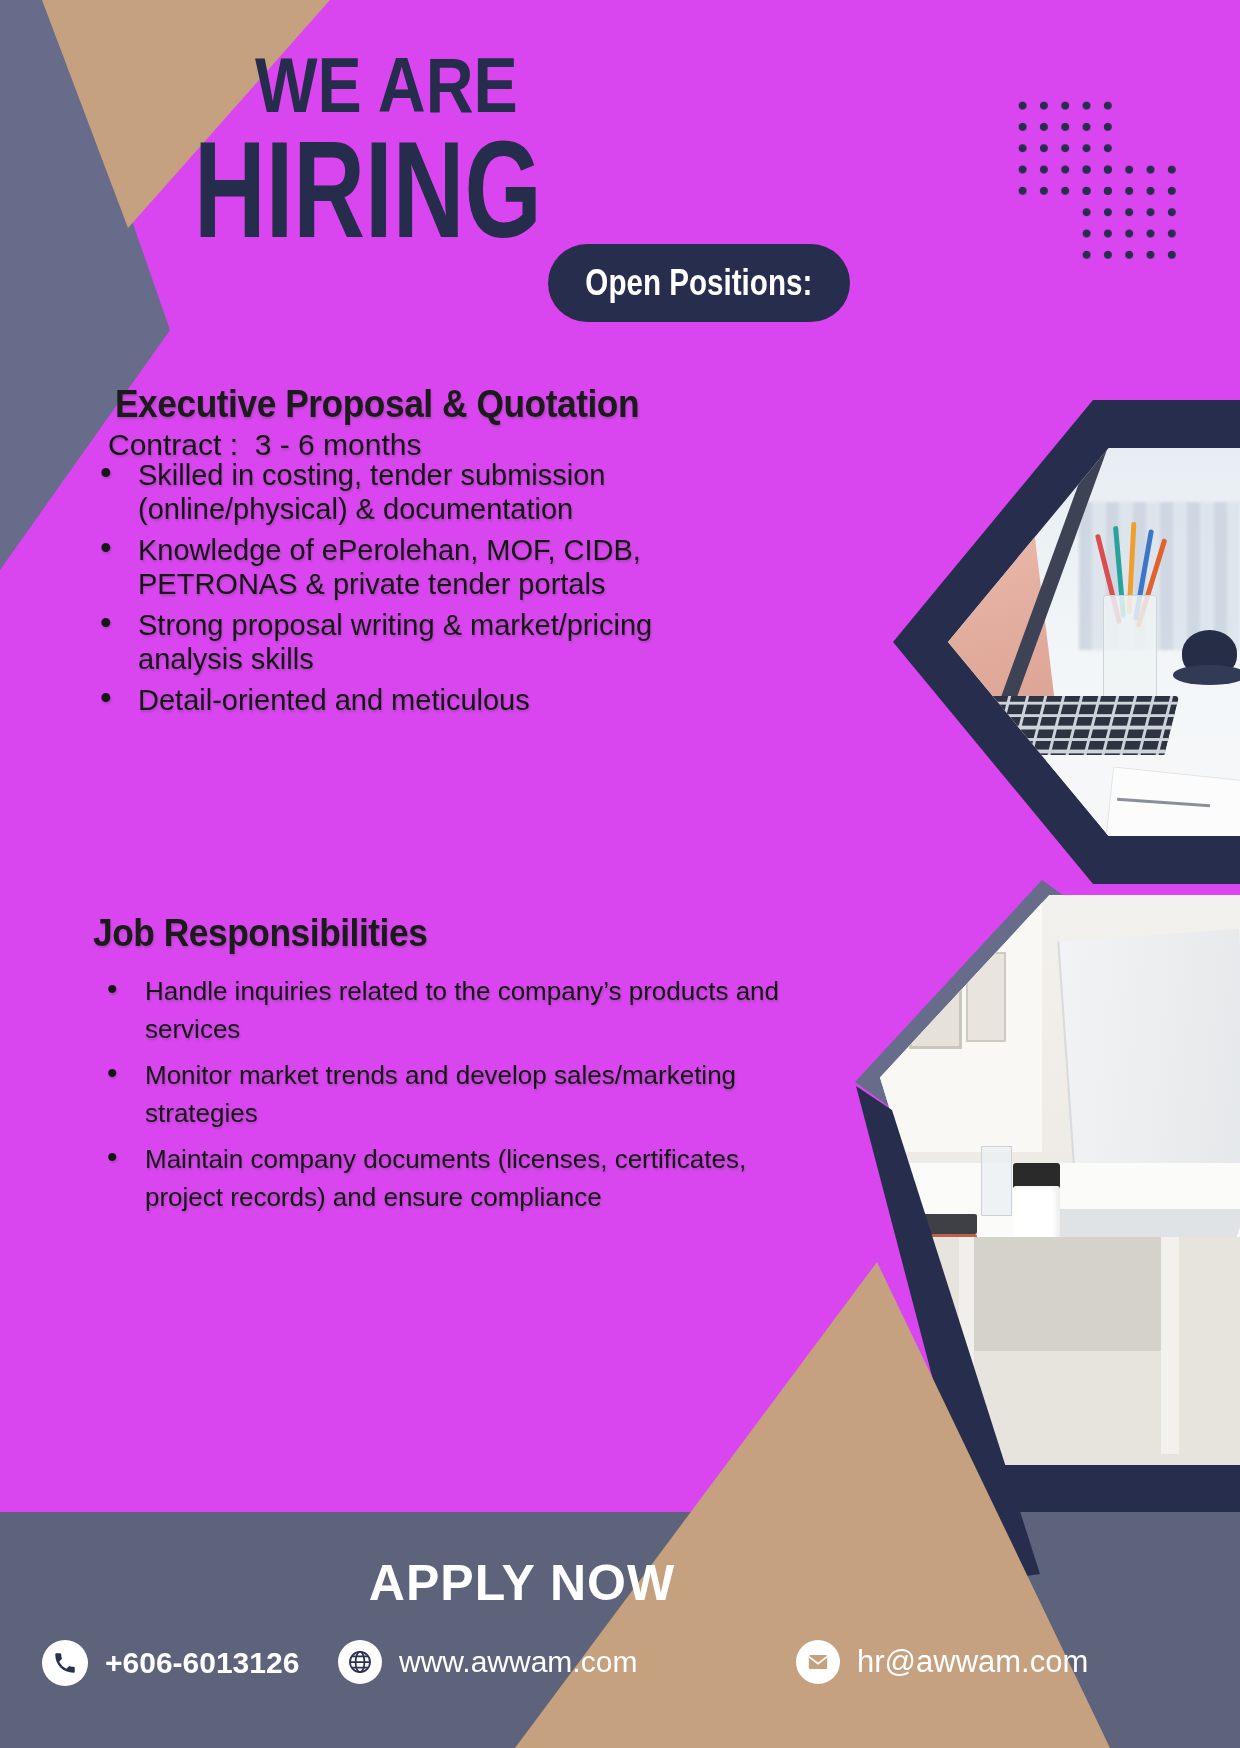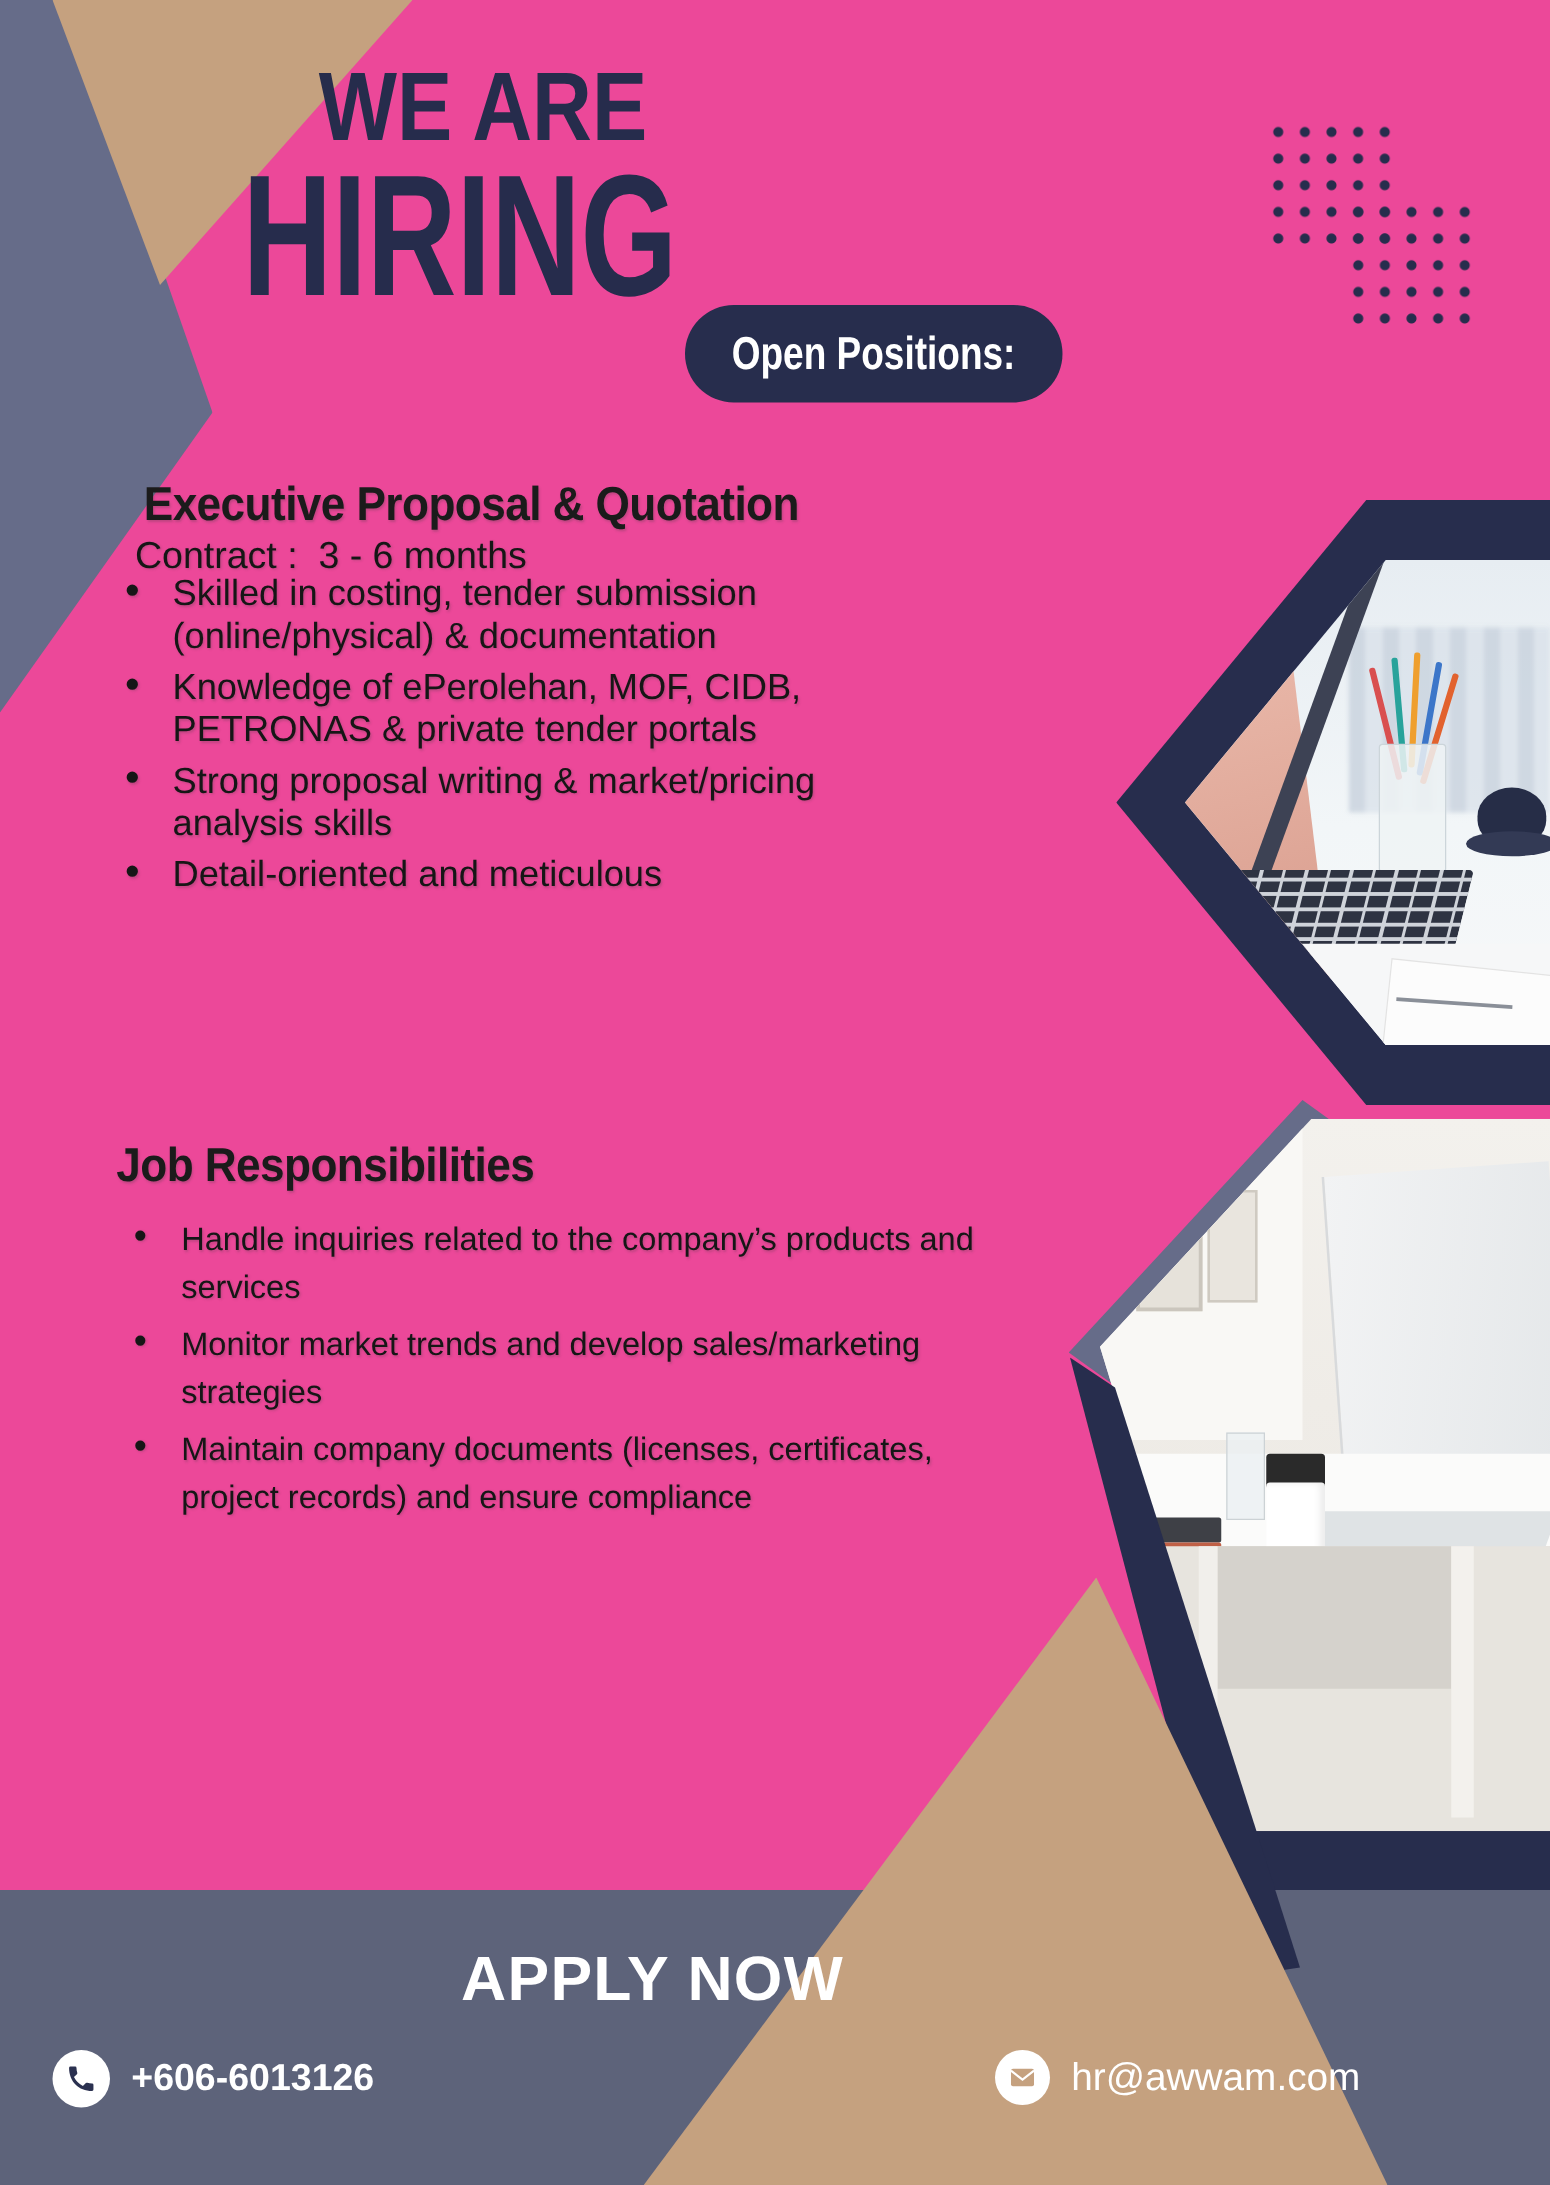--- a/index.html
+++ b/index.html
@@ -1,16 +1,16 @@
 <!DOCTYPE html>
 <html><head>
 <meta charset="utf-8">
 <style>
   html,body{margin:0;padding:0;background:#9a9a9a;}
-  .page{position:relative;width:1240px;height:1748px;background:#ec4899;overflow:hidden;
+  .page{position:relative;width:1240px;height:1748px;background:#d946ef;overflow:hidden;
         font-family:"Liberation Sans",sans-serif;margin:0 auto;}
 
   
   .shape{position:absolute;inset:0;}
   .slate-left{background:#666c89;clip-path:polygon(0 0,55px 0,170px 330px,0 570px);}
   .tan-top{background:#c5a17f;clip-path:polygon(42px 0,330px 0,128px 228px);}
   .hex1-navy{background:#272d4d;clip-path:polygon(893px 642px,1093px 400px,1240px 400px,1240px 884px,1093px 884px);}
   .hex2-slate{background:#666c89;clip-path:polygon(855px 1082px,1042px 880px,1078px 906px,891px 1108px);}
   .hex2-navy-bottom{background:#272d4d;clip-path:polygon(975px 1462px,1240px 1462px,1240px 1512px,990px 1512px);}
   .band{position:absolute;left:0;top:1512px;width:1240px;height:236px;background:#5d637a;}
@@ -199,20 +199,30 @@
 
   <div class="contact c-phone">
     <span class="icon-circle">
       <svg width="26" height="26" viewBox="0 0 24 24">
         <path fill="#2b3150" d="M6.62 10.79a15.05 15.05 0 0 0 6.59 6.59l2.2-2.2a1 1 0 0 1 1.01-.25c1.12.37 2.33.57 3.58.57a1 1 0 0 1 1 1V20a1 1 0 0 1-1 1C10.07 21 3 13.93 3 4a1 1 0 0 1 1-1h3.5a1 1 0 0 1 1 1c0 1.25.2 2.45.57 3.57a1 1 0 0 1-.25 1.02l-2.2 2.2z"></path>
       </svg>
     </span>
     <span class="label">+606-6013126</span>
   </div>
 
+  <div class="contact c-web">
+    <span class="icon-circle" style="width:44px;height:44px;">
+      <svg width="28" height="28" viewBox="0 0 24 24" fill="none" stroke="#2b3150" stroke-width="1.5">
+        <circle cx="12" cy="12" r="8.6"></circle>
+        <ellipse cx="12" cy="12" rx="3.8" ry="8.6"></ellipse>
+        <path d="M3.4 12h17.2 M4.9 7.2h14.2 M4.9 16.8h14.2"></path>
+      </svg>
+    </span>
+    <span class="label">www.awwam.com</span>
+  </div>
 
   <div class="contact c-mail">
     <span class="icon-circle" style="width:44px;height:44px;">
       <svg width="26" height="26" viewBox="0 0 24 24">
         <rect x="3.5" y="5.5" width="17" height="13" rx="1.5" fill="#c5a17f"></rect>
         <path d="M3.5 7 12 13.5 20.5 7" fill="none" stroke="#ffffff" stroke-width="1.6"></path>
       </svg>
     </span>
     <span class="label" style="font-size:31px;">hr@awwam.com</span>
   </div>

